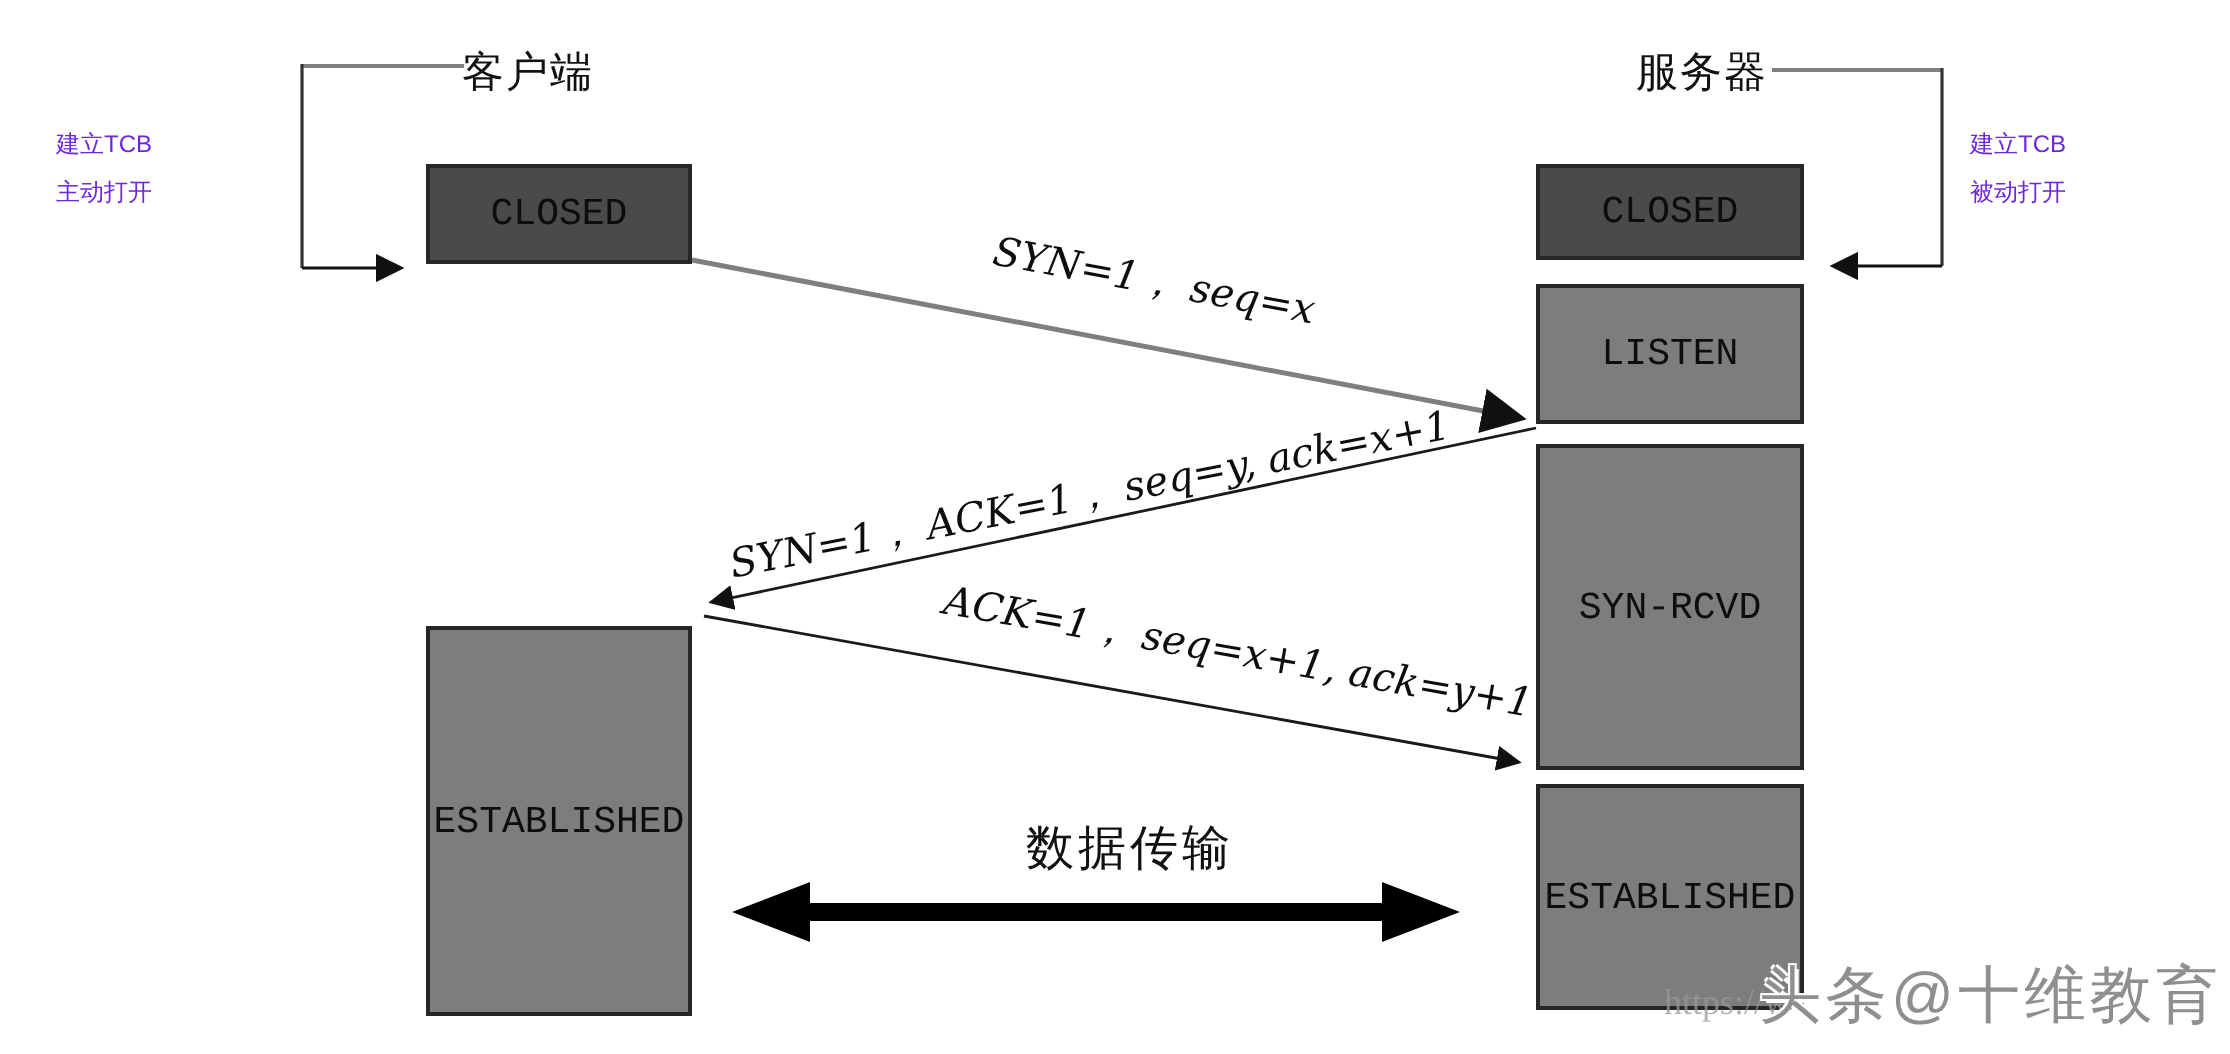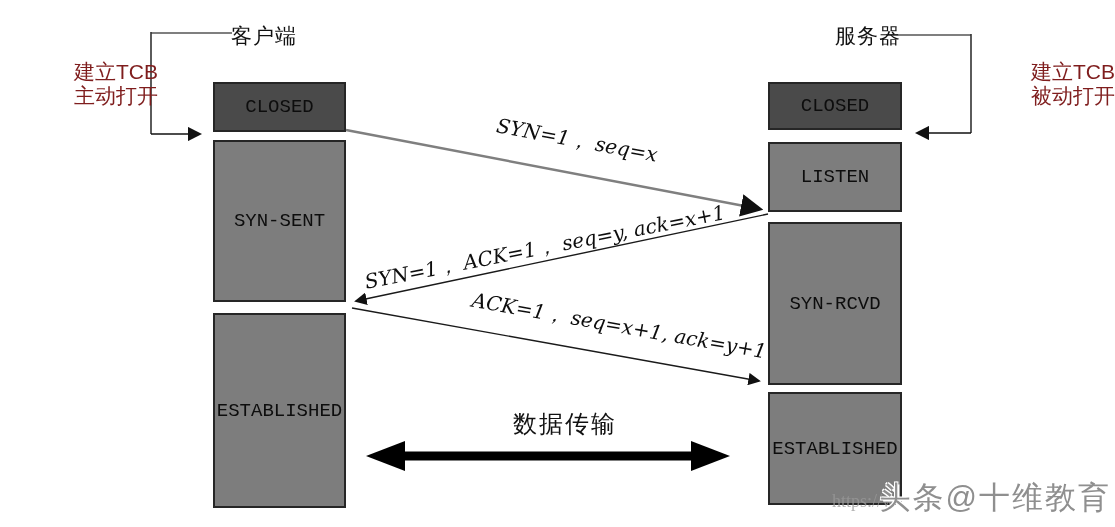--- a/index.html
+++ b/index.html
@@ -32,25 +32,25 @@
   #server-closed{top:82px;height:48px;}
   #server-listen{top:142px;height:70px;}
   #server-synrcvd{top:222px;height:163px;}
   #server-established{top:392px;height:113px;}
 
   .actor-title{
     position:absolute;top:22px;width:100px;
     font-size:21px;color:#111;text-align:center;letter-spacing:1px;
   }
   #client-title{left:214px;}
-  #server-title{left:801px;text-align:right;}
+  #server-title{left:801px;}
 
   .side-note{
     position:absolute;width:130px;
-    font-size:21px;line-height:24px;color:#7f1d1d;text-align:right;
+    font-size:12px;line-height:24px;color:#6d28d9;text-align:left;
   }
   #note-left{left:28px;top:60px;}
   #note-right{left:985px;top:60px;}
 
   .msg-label{
     position:absolute;
     font-family:"DejaVu Serif", serif;
     font-style:italic;
     font-size:20px;color:#0d0d0d;
     text-align:center;white-space:nowrap;
@@ -121,21 +121,20 @@
   <div class="side-note" id="note-left">
     <div>建立TCB</div>
     <div>主动打开</div>
   </div>
   <div class="side-note" id="note-right">
     <div>建立TCB</div>
     <div>被动打开</div>
   </div>
 
   <div class="state-box box-dark col-client" id="client-closed">CLOSED</div>
-  <div class="state-box box-light col-client" id="client-synsent">SYN-SENT</div>
   <div class="state-box box-light col-client" id="client-established">ESTABLISHED</div>
 
   <div class="state-box box-dark col-server" id="server-closed">CLOSED</div>
   <div class="state-box box-light col-server" id="server-synrcvd">SYN-RCVD</div>
   <div class="state-box box-light col-server" id="server-listen">LISTEN</div>
   <div class="state-box box-light col-server" id="server-established">ESTABLISHED</div>
 
   <div class="msg-label" id="msg1">SYN=1， seq=x</div>
   <div class="msg-label" id="msg2">SYN=1， ACK=1， seq=y, ack=x+1</div>
   <div class="msg-label" id="msg3">ACK=1， seq=x+1, ack=y+1</div>

